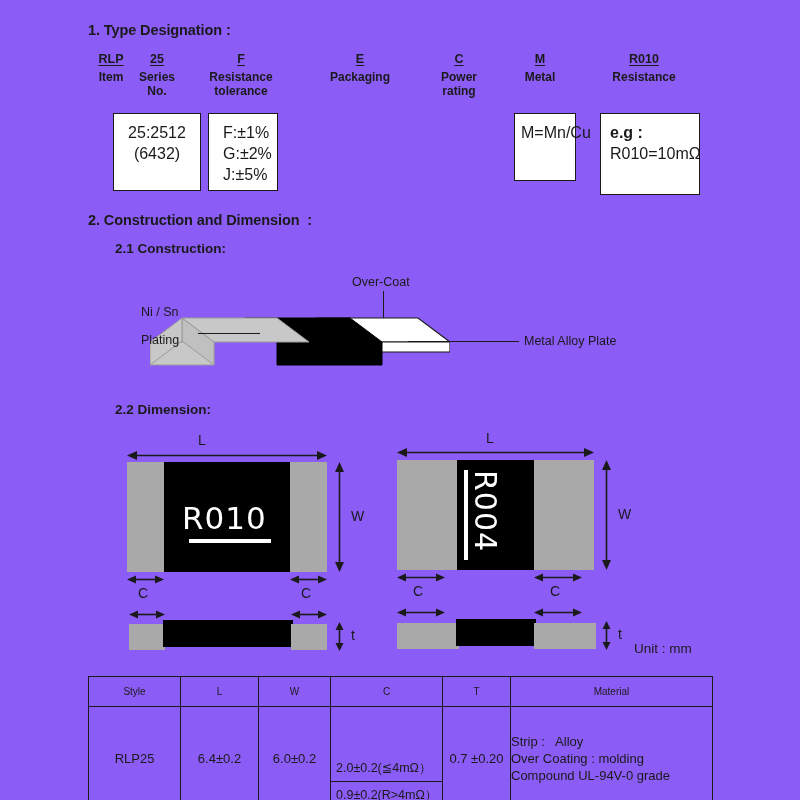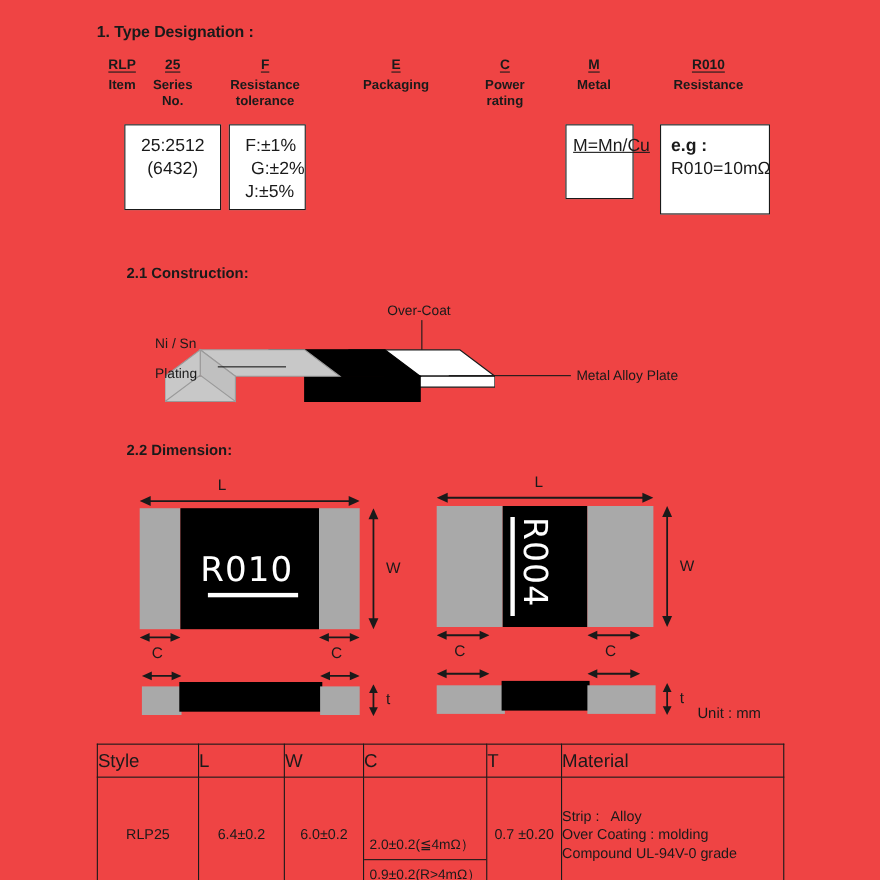--- a/index.html
+++ b/index.html
@@ -10,21 +10,21 @@
     height: 800px;
     background: #ffffff;
     font-family: "Liberation Sans", sans-serif;
     color: #1a1a1a;
     overflow: hidden;
   }
   #page {
     position: relative;
     width: 800px;
     height: 800px;
-    background: #ef4444;
+    background: #8b5cf6;
   }
 
   
   .abs { position: absolute; }
   .bold { font-weight: bold; }
 
   
   .sec-heading {
     font-size: 14.5px;
     font-weight: bold;
@@ -114,21 +114,21 @@
     border-collapse: collapse;
     table-layout: fixed;
   }
   #spec-table td, #spec-table th {
     border: 1.3px solid #1a1a1a;
     font-weight: normal;
     font-size: 13px;
     padding: 0;
     vertical-align: middle;
   }
-  #spec-table th { height: 30px; text-align: left; font-size: 17px; }
+  #spec-table th { height: 30px; text-align: center; font-size: 10px; }
   .cell-c { text-align: center; }
   .sub-c {
     height: 27px;
     display: flex;
     align-items: center;
     padding-left: 5px;
     font-size: 12.5px;
     white-space: nowrap;
   }
   .sub-c.first { border-bottom: 1.3px solid #1a1a1a; margin-top: 48px; }
@@ -180,35 +180,36 @@
     <div class="code-desc">Resistance</div>
   </div>
 
   <div class="opt-box" style="left:113px; top:113px; width:88px; height:78px;">
     <div class="opt-line center">25:2512</div>
     <div class="opt-line center">(6432)</div>
   </div>
 
   <div class="opt-box" style="left:208px; top:113px; width:70px; height:78px;">
     <div class="opt-line" style="padding-left:14px;">F:±1%</div>
-    <div class="opt-line" style="padding-left:14px;text-align:right;">G:±2%</div>
+    <div class="opt-line" style="padding-left:14px;">G:±2%</div>
     <div class="opt-line" style="padding-left:14px;">J:±5%</div>
   </div>
 
 
 
-  <div class="opt-box" style="left:514px; top:113px; width:62px; height:68px;text-decoration:underline;">
+  <div class="opt-box" style="left:514px; top:113px; width:62px; height:68px;">
     <div class="opt-line" style="padding-left:6px;">M=Mn/Cu</div>
   </div>
 
   <div class="opt-box" style="left:600px; top:113px; width:100px; height:82px;">
     <div class="opt-line bold" style="padding-left:9px;">e.g&nbsp;:</div>
     <div class="opt-line" style="padding-left:9px;">R010=10mΩ</div>
   </div>
 
+  <div class="sec-heading abs" style="left:88px; top:212px;">2. Construction and Dimension&nbsp;&nbsp;:</div>
 
   <div class="sub-heading abs" style="left:115px; top:241px;">2.1 Construction:</div>
 
   <svg class="abs" style="left:150px; top:290px;" width="300" height="105" viewBox="0 0 300 105">
 
     <polygon points="168,28 268,28 300,52 200,52" fill="#ffffff" stroke="#1a1a1a" stroke-width="1.2"></polygon>
     <polygon points="200,52 300,52 300,62 200,62" fill="#ffffff" stroke="#1a1a1a" stroke-width="1.2"></polygon>
 
     <polygon points="95,28 200,28 232,52 127,52" fill="#000000" stroke="#000000" stroke-width="1"></polygon>
     <polygon points="127,52 232,52 232,75 127,75" fill="#000000" stroke="#000000" stroke-width="1"></polygon>

